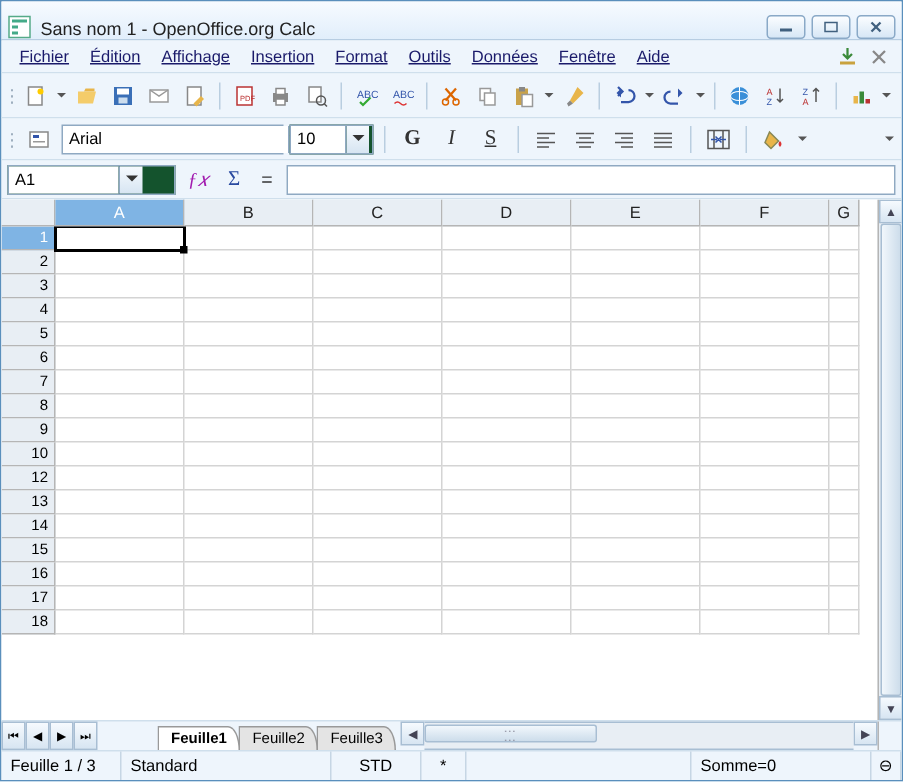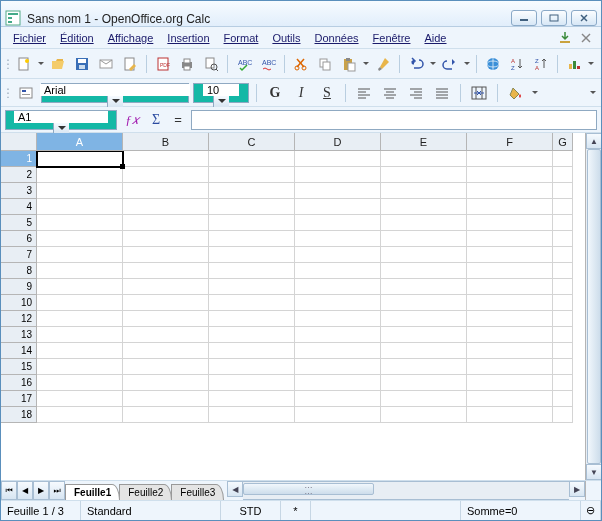--- a/index.html
+++ b/index.html
@@ -13,21 +13,21 @@
 .menubar { height: 22px; background: #eef5fc; display: flex; align-items: center; padding: 0 6px; border-bottom: 1px solid #cfdfec; gap: 2px; }
 .menubar .mi { padding: 2px 6px; color: #1a1a6a; text-decoration: underline; text-decoration-style: solid; cursor: pointer; }
 .menubar .right { margin-left: auto; display: flex; gap: 8px; align-items: center; }
 .menubar .close-doc { color: #888; width: 14px; text-align: center; }
 .toolbar { height: 30px; background: #eef5fc; border-bottom: 1px solid #cfdfec; display: flex; align-items: center; padding: 0 4px; gap: 2px; }
 .tb-btn { width: 22px; height: 22px; border: 1px solid transparent; border-radius: 3px; display: flex; align-items: center; justify-content: center; cursor: pointer; }
 .sep { width: 1px; height: 18px; background: #b9cee0; margin: 0 3px; }
 .drop-ar { width: 8px; display: flex; align-items: center; justify-content: center; }
 .drop-ar::after { content: ""; border: 3px solid transparent; border-top-color: #555; margin-top: 2px; }
 .format-bar { height: 28px; background: #eef5fc; border-bottom: 1px solid #cfdfec; display: flex; align-items: center; padding: 0 4px; gap: 4px; }
-.combo { display: flex; align-items: center; border: 1px solid #8fa9c2; background: #14b8a6; height: 20px; flex-direction: column; }
+.combo { display: flex; align-items: center; border: 1px solid #8fa9c2; background: #14532d; height: 20px; }
 .combo input { border: none; outline: none; font-size: 11px; padding: 0 4px; height: 18px; }
 .combo .cbtn { width: 16px; height: 18px; background: linear-gradient(#f6fafe,#d7e5f2); border-left: 1px solid #8fa9c2; display: flex; align-items: center; justify-content: center; }
 .combo .cbtn::after { content: ""; border: 4px solid transparent; border-top-color: #333; margin-top: 3px; }
 .fmt-btn { width: 22px; height: 20px; display: flex; align-items: center; justify-content: center; font-family: "Times New Roman", serif; font-size: 14px; color: #333; cursor: pointer; border: 1px solid transparent; border-radius: 2px; }
 .namebox-row { height: 26px; background: #eef5fc; border-bottom: 1px solid #cfdfec; display: flex; align-items: center; padding: 0 4px; gap: 6px; }
 .formula-input { flex: 1; height: 20px; border: 1px solid #8fa9c2; background: #fff; padding: 0 4px; font-size: 11px; }
 .fx { font-style: italic; font-family: serif; font-size: 13px; color: #a21caf; width: 18px; text-align: center; }
 .sigma { font-family: serif; font-size: 14px; color: #2a4aa0; width: 18px; text-align: center; }
 .eq { font-size: 13px; color: #333; width: 14px; text-align: center; }
 .grid-area { flex: 1; display: flex; overflow: hidden; background: #fff; position: relative; }
@@ -43,21 +43,21 @@
 .cell { width: 86px; height: 16px; border-right: 1px solid #d4d4d4; border-bottom: 1px solid #d4d4d4; }
 .cell.active { outline: 2px solid #000; outline-offset: -1px; position: relative; }
 .cell.active::after { content: ""; position: absolute; right: -3px; bottom: -3px; width: 5px; height: 5px; background: #000; }
 .vscroll { width: 16px; background: #e8eef4; border-left: 1px solid #b5b5b5; display: flex; flex-direction: column; }
 .vscroll .sbtn, .hscroll .sbtn { width: 16px; height: 16px; background: linear-gradient(#f6fafe,#d7e5f2); border: 1px solid #a8bed3; display: flex; align-items: center; justify-content: center; font-size: 8px; color: #445; }
 .vscroll .track { flex: 1; background: #e8eef4; position: relative; }
 .vscroll .thumb { position: absolute; left: 1px; top: 0; width: 14px; height: 100%; background: linear-gradient(90deg,#f1f7fc,#cdddeb); border: 1px solid #a8bed3; border-radius: 2px; }
 .bottom-tabs { height: 20px; background: #eef5fc; border-top: 1px solid #cfdfec; display: flex; align-items: stretch; }
 .tabnav { display: flex; }
 .tabnav .nb { width: 16px; border: 1px solid #a8bed3; background: linear-gradient(#f6fafe,#d7e5f2); display: flex; align-items: center; justify-content: center; font-size: 8px; }
-.tabs { display: flex; align-items: flex-end; }
+.tabs { display: flex; align-items: flex-end; margin-left: 40px; }
 .tab { padding: 2px 8px; border: 1px solid #999; border-bottom: none; background: #e4e4e4; font-size: 10px; margin-right: -1px; position: relative; border-radius: 0 8px 0 0 / 0 16px 0 0; }
 .tab.active { background: #fff; font-weight: bold; z-index: 2; }
 .hscroll { flex: 1; display: flex; margin-left: 4px; }
 .hscroll .track { flex: 1; background: #e8eef4; position: relative; border: 1px solid #a8bed3; border-left: none; border-right: none; }
 .hscroll .thumb { position: absolute; top: 1px; left: 0; height: 12px; width: 40%; background: linear-gradient(#f1f7fc,#cdddeb); border: 1px solid #a8bed3; border-radius: 2px; display: flex; align-items: center; justify-content: center; }
 .hscroll .thumb::after { content: "⋮⋮"; transform: rotate(90deg); font-size: 8px; color: #889; letter-spacing: -2px; }
 .statusbar { height: 20px; background: #eef5fc; border-top: 1px solid #cfdfec; display: flex; align-items: center; font-size: 11px; }
 .statusbar .cellpane { padding: 0 6px; border-right: 1px solid #c6d6e4; height: 100%; display: flex; align-items: center; }
 svg { display: block; }
 .grip { width: 6px; display:flex; align-items:center; justify-content:center; color:#9ab; }
@@ -338,21 +338,21 @@
           <path d="M5 2l6 6-5 5-4-4z" fill="#e8b54a" stroke="#885"></path>
           <path d="M12 8q2 2 0 4q-2-2 0-4" fill="#d33"></path>
         </svg>
       </div>
     <div class="drop-ar"></div>
     <div class="drop-ar" style="margin-left:auto"></div>
   </div>
 
   <div class="namebox-row">
     <div class="combo" style="width:112px">
-      <input style="width: 94px;" value="A1">
+      <input style="width: 73px;" value="A1">
       <div class="cbtn"></div>
     </div>
     <span class="fx">ƒ𝑥</span>
     <span class="sigma">Σ</span>
     <span class="eq">=</span>
     <input class="formula-input" value="" style="">
   </div>
 
   <div class="grid-area">
     <div class="sheet">

